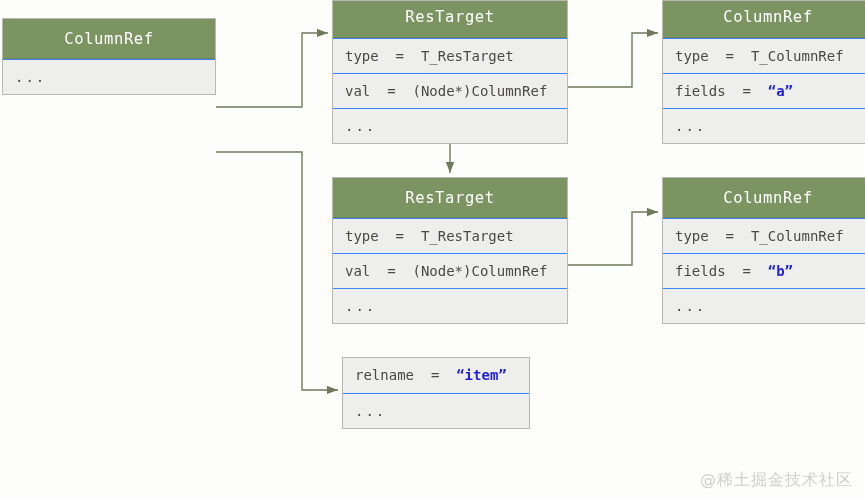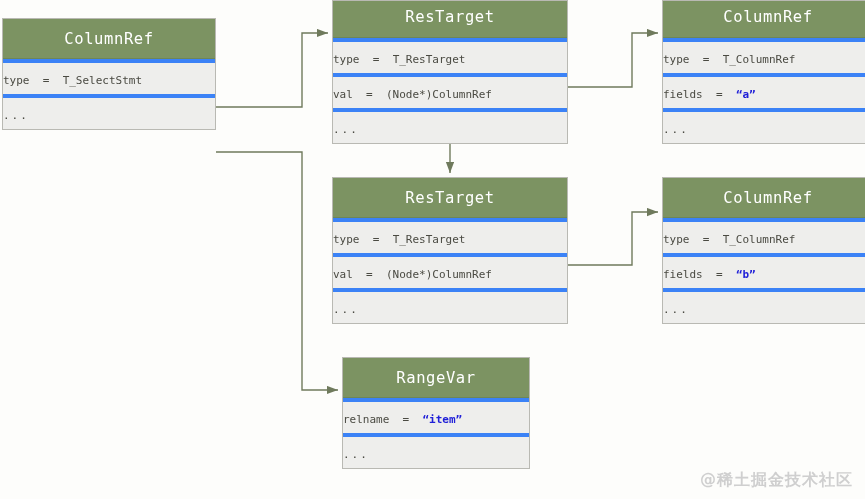--- a/index.html
+++ b/index.html
@@ -47,23 +47,24 @@
     line-height: 40px;
     height: 40px;
     border-bottom: 1px solid #6f8657;
     white-space: nowrap;
     overflow: hidden;
   }
   .node-row {
     box-sizing: border-box;
     height: 35px;
     line-height: 35px;
-    font-size: 11px;
+    padding-left: 12px;
+    font-size: 14px;
     color: #4a4a42;
-    border-top: 4px solid #3b82f6;
+    border-top: 1px solid #3b82f6;
     background: #eeeeec;
     white-space: nowrap;
     overflow: hidden;
   }
   .node-row:first-of-type { border-top: none; }
   .node-row.ellipsis {
     color: #4a4a42;
     letter-spacing: 2px;
   }
   .lit {
@@ -87,21 +88,20 @@
   
   #watermark {
     position: absolute;
     right: 12px;
     bottom: 8px;
     color: #cfcfcf;
     font-size: 16px;
     font-family: "DejaVu Sans", "Liberation Sans", sans-serif;
     letter-spacing: 1px;
     white-space: nowrap;
-    font-weight: bold;
   }
 </style>
 </head>
 <body>
 
 <div id="canvas">
 
   <svg id="edges" viewBox="0 0 865 499" width="865" height="499">
     <defs>
       <marker id="arrow" markerWidth="9" markerHeight="9" refX="8" refY="3" orient="auto" markerUnits="strokeWidth">
@@ -115,25 +115,20 @@
 
     <path d="M450,143 L450,173" fill="none" stroke="#6f7a5c" stroke-width="1.4" marker-end="url(#arrow)"></path>
 
     <path d="M568,87 L632,87 L632,33 L658,33" fill="none" stroke="#6f7a5c" stroke-width="1.4" marker-end="url(#arrow)"></path>
 
     <path d="M568,265 L632,265 L632,212 L658,212" fill="none" stroke="#6f7a5c" stroke-width="1.4" marker-end="url(#arrow)"></path>
   </svg>
 
   <div class="node" id="node-selectstmt">
     <div class="node-header">ColumnRef</div>
-    <div class="node-row">
-      <span>type</span>
-      <span class="eq" style="white-space: pre;"> = </span>
-      <span>T_SelectStmt</span>
-    </div>
     <div class="node-row ellipsis">
       <span>...</span>
     </div>
   </div>
 
   <div class="node" id="node-restarget-1">
     <div class="node-header">ResTarget</div>
     <div class="node-row">
       <span>type</span>
       <span class="eq" style="white-space: pre;"> = </span>
@@ -194,21 +189,20 @@
       <span>fields</span>
       <span class="eq" style="white-space: pre;"> = </span>
       <span class="lit">“b”</span>
     </div>
     <div class="node-row ellipsis">
       <span>...</span>
     </div>
   </div>
 
   <div class="node" id="node-rangevar">
-    <div class="node-header">RangeVar</div>
     <div class="node-row">
       <span>relname</span>
       <span class="eq" style="white-space: pre;"> = </span>
       <span class="lit">“item”</span>
     </div>
     <div class="node-row ellipsis">
       <span>...</span>
     </div>
   </div>
 

